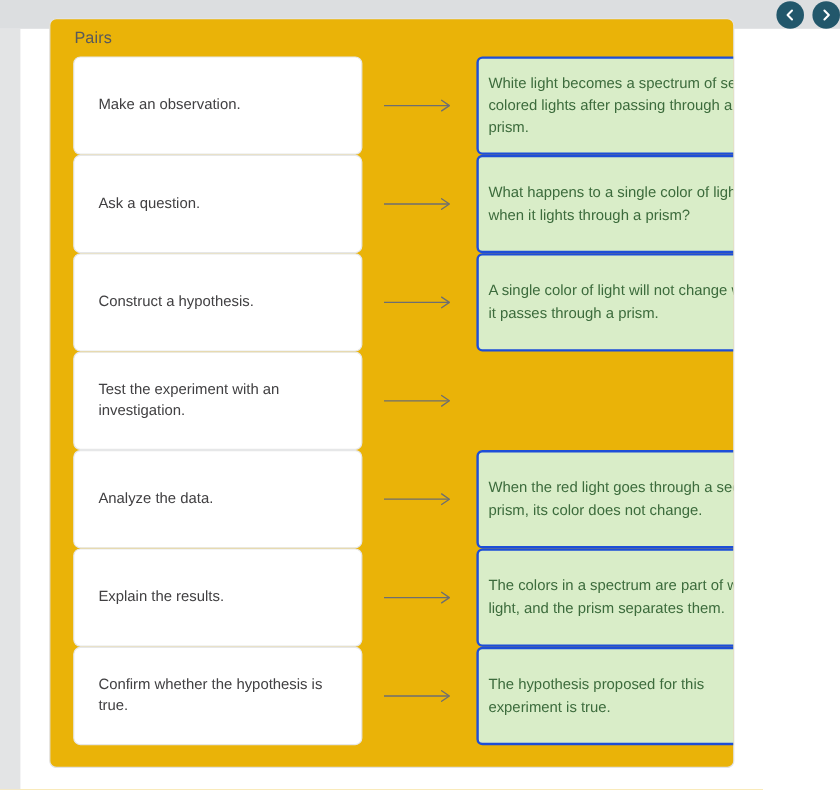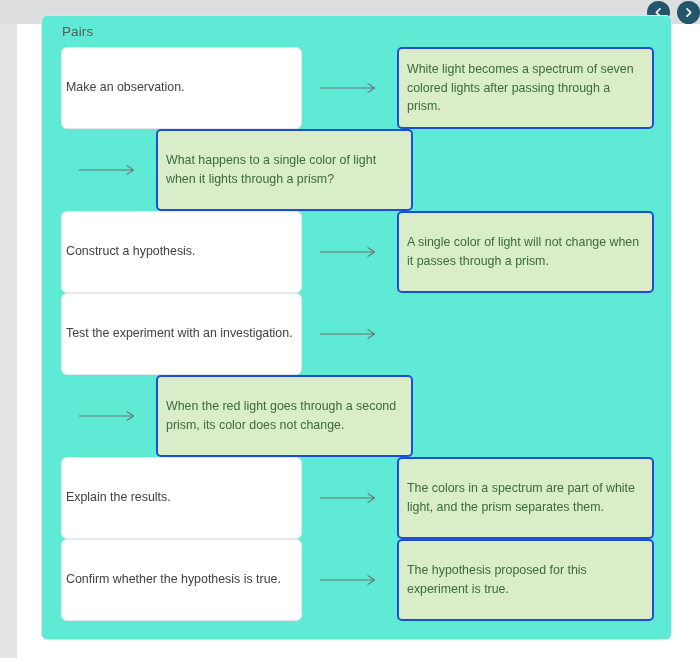--- a/index.html
+++ b/index.html
@@ -73,23 +73,23 @@
     width: 17px;
     height: 634px;
     background: #e3e4e5;
   }
 
   
   .panel {
     position: absolute;
     left: 41px;
     top: 15px;
-    width: 631px;
+    width: 571px;
     height: 625px;
-    background: #5eead4;
+    background: #eab308;
     border: 1px solid #e2e3e5;
     border-radius: 6px;
     overflow: hidden;
   }
 
   .panel-inner {
     position: absolute;
     top: 0; left: 0;
     width: 631px;
     padding: 8px 0 0 0;
@@ -116,21 +116,21 @@
   }
 
   .term-card {
     width: 241px;
     flex: none;
     background: #ffffff;
     border: 1px solid #e6e7e8;
     border-radius: 6px;
     display: flex;
     align-items: center;
-    padding: 0 4px;
+    padding: 0 20px;
   }
 
   .term-text {
     font-size: 12.4px;
     color: #414042;
     line-height: 1.45;
   }
 
   .arrow-cell {
     width: 95px;
@@ -206,20 +206,23 @@
               <polyline points="49,2.6 55.5,7 49,11.4" fill="none" stroke="#6d6e71" stroke-width="1.1" stroke-linecap="round" stroke-linejoin="round"></polyline>
             </svg>
           </span>
         </div>
         <div class="def-card">
           <span class="def-text">White light becomes a spectrum of seven colored lights after passing through a prism.</span>
         </div>
       </div>
 
       <div class="pair-row">
+        <div class="term-card">
+          <span class="term-text">Ask a question.</span>
+        </div>
         <div class="arrow-cell">
           <span>
             <svg width="62" height="14" viewBox="0 0 62 14">
               <line x1="1" y1="7" x2="55" y2="7" stroke="#6d6e71" stroke-width="1.1"></line>
               <polyline points="49,2.6 55.5,7 49,11.4" fill="none" stroke="#6d6e71" stroke-width="1.1" stroke-linecap="round" stroke-linejoin="round"></polyline>
             </svg>
           </span>
         </div>
         <div class="def-card">
           <span class="def-text">What happens to a single color of light when it lights through a prism?</span>
@@ -251,20 +254,23 @@
           <span>
             <svg width="62" height="14" viewBox="0 0 62 14">
               <line x1="1" y1="7" x2="55" y2="7" stroke="#6d6e71" stroke-width="1.1"></line>
               <polyline points="49,2.6 55.5,7 49,11.4" fill="none" stroke="#6d6e71" stroke-width="1.1" stroke-linecap="round" stroke-linejoin="round"></polyline>
             </svg>
           </span>
         </div>
       </div>
 
       <div class="pair-row">
+        <div class="term-card">
+          <span class="term-text">Analyze the data.</span>
+        </div>
         <div class="arrow-cell">
           <span>
             <svg width="62" height="14" viewBox="0 0 62 14">
               <line x1="1" y1="7" x2="55" y2="7" stroke="#6d6e71" stroke-width="1.1"></line>
               <polyline points="49,2.6 55.5,7 49,11.4" fill="none" stroke="#6d6e71" stroke-width="1.1" stroke-linecap="round" stroke-linejoin="round"></polyline>
             </svg>
           </span>
         </div>
         <div class="def-card">
           <span class="def-text">When the red light goes through a second prism, its color does not change.</span>

